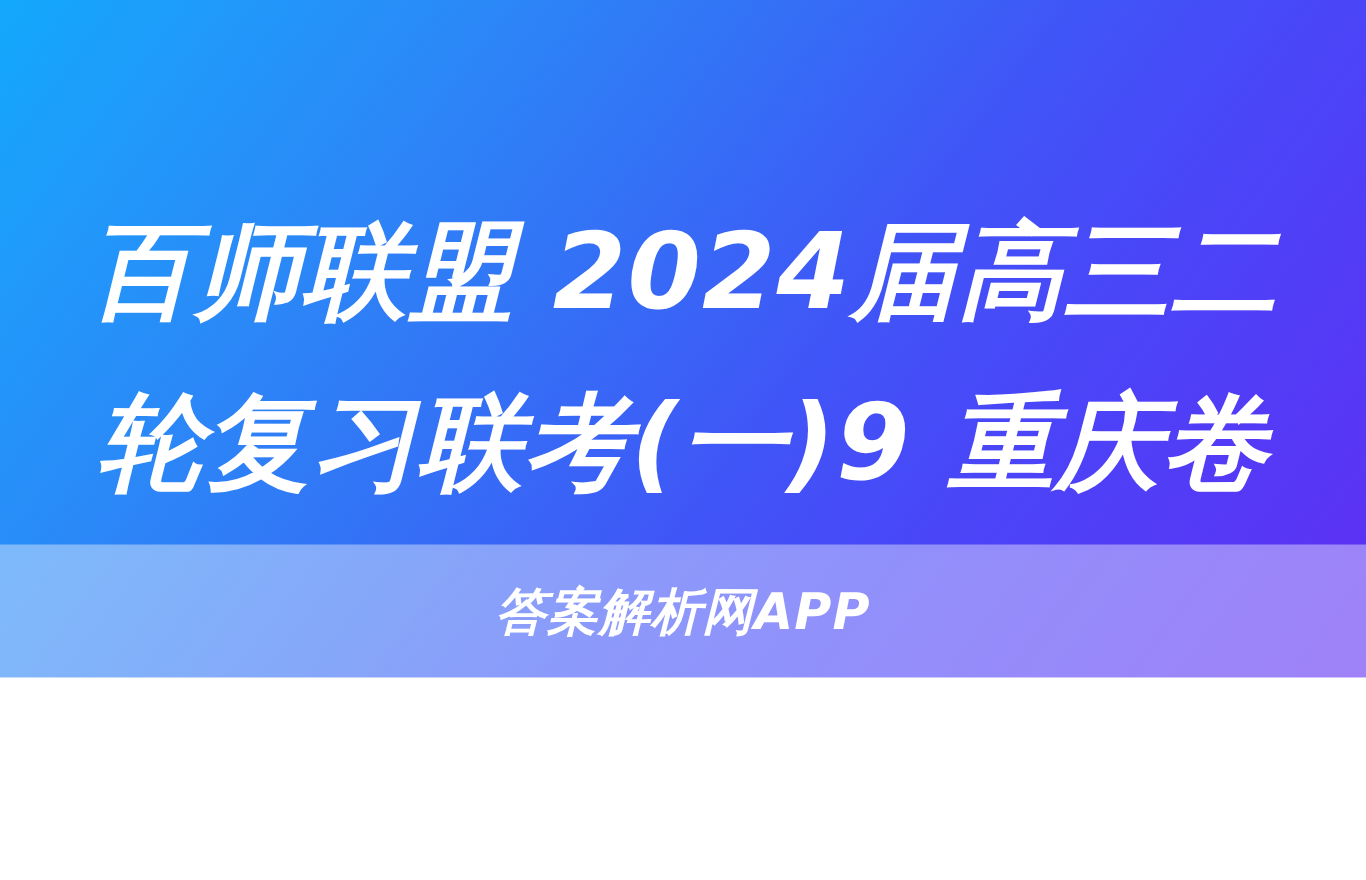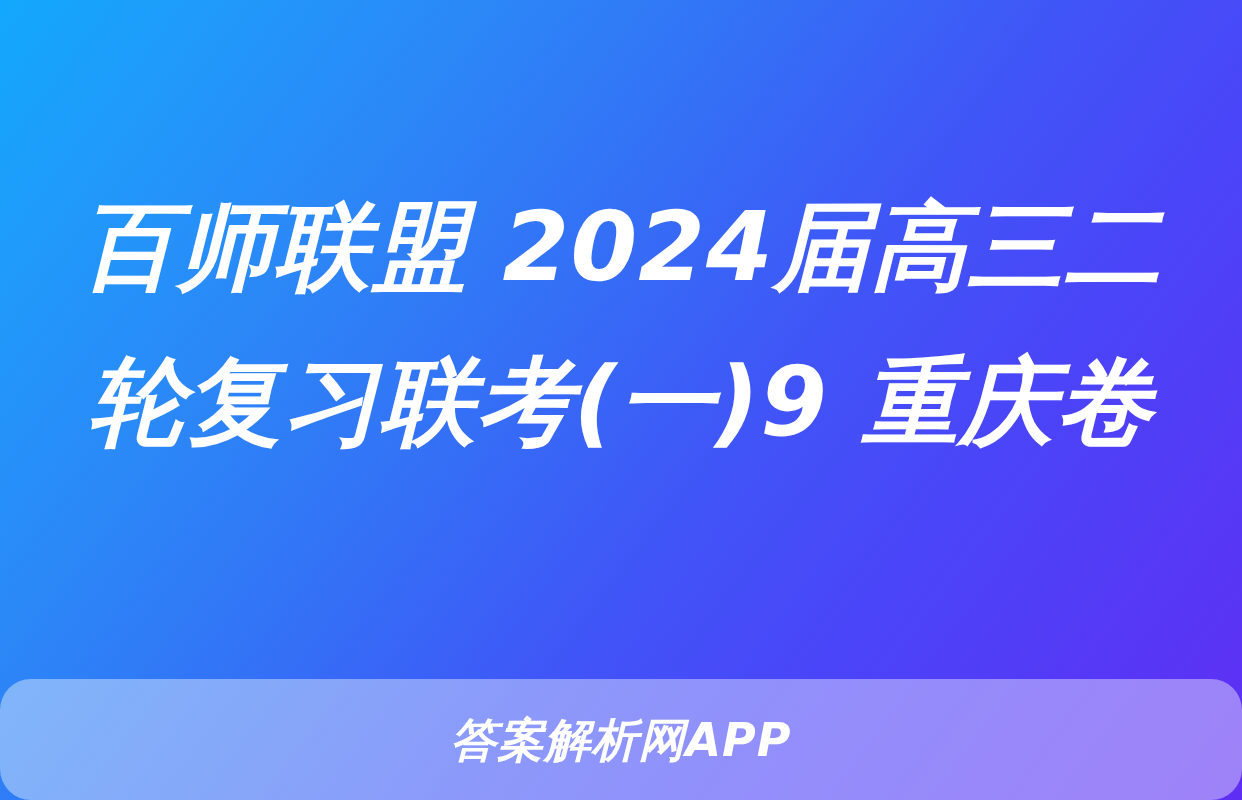--- a/index.html
+++ b/index.html
@@ -4,21 +4,21 @@
 <style>
   html, body {
     margin: 0;
     padding: 0;
     background: #ffffff;
   }
 
   #page {
     position: relative;
     width: 1242px;
-    height: 800px;
+    height: 616px;
     overflow: hidden;
     
     background:
       linear-gradient(127deg,
         #12a8fc 0%,
         #1f9bfb 11%,
         #2b88f7 26%,
         #3470f6 42%,
         #4055f7 58%,
         #4a45f8 72%,
@@ -55,21 +55,20 @@
   #watermark-band {
     position: absolute;
     left: 0;
     right: 0;
     bottom: 0;
     height: 121px;
     background: rgba(255, 255, 255, 0.40);
     display: flex;
     align-items: center;
     justify-content: center;
-    border-radius: 31px;
   }
 
   #watermark-text {
     color: #ffffff;
     font-family: "DejaVu Sans", "Liberation Sans", sans-serif;
     font-size: 46px;
     font-weight: 700;
     font-style: italic;
     letter-spacing: 1px;
     line-height: 1;

